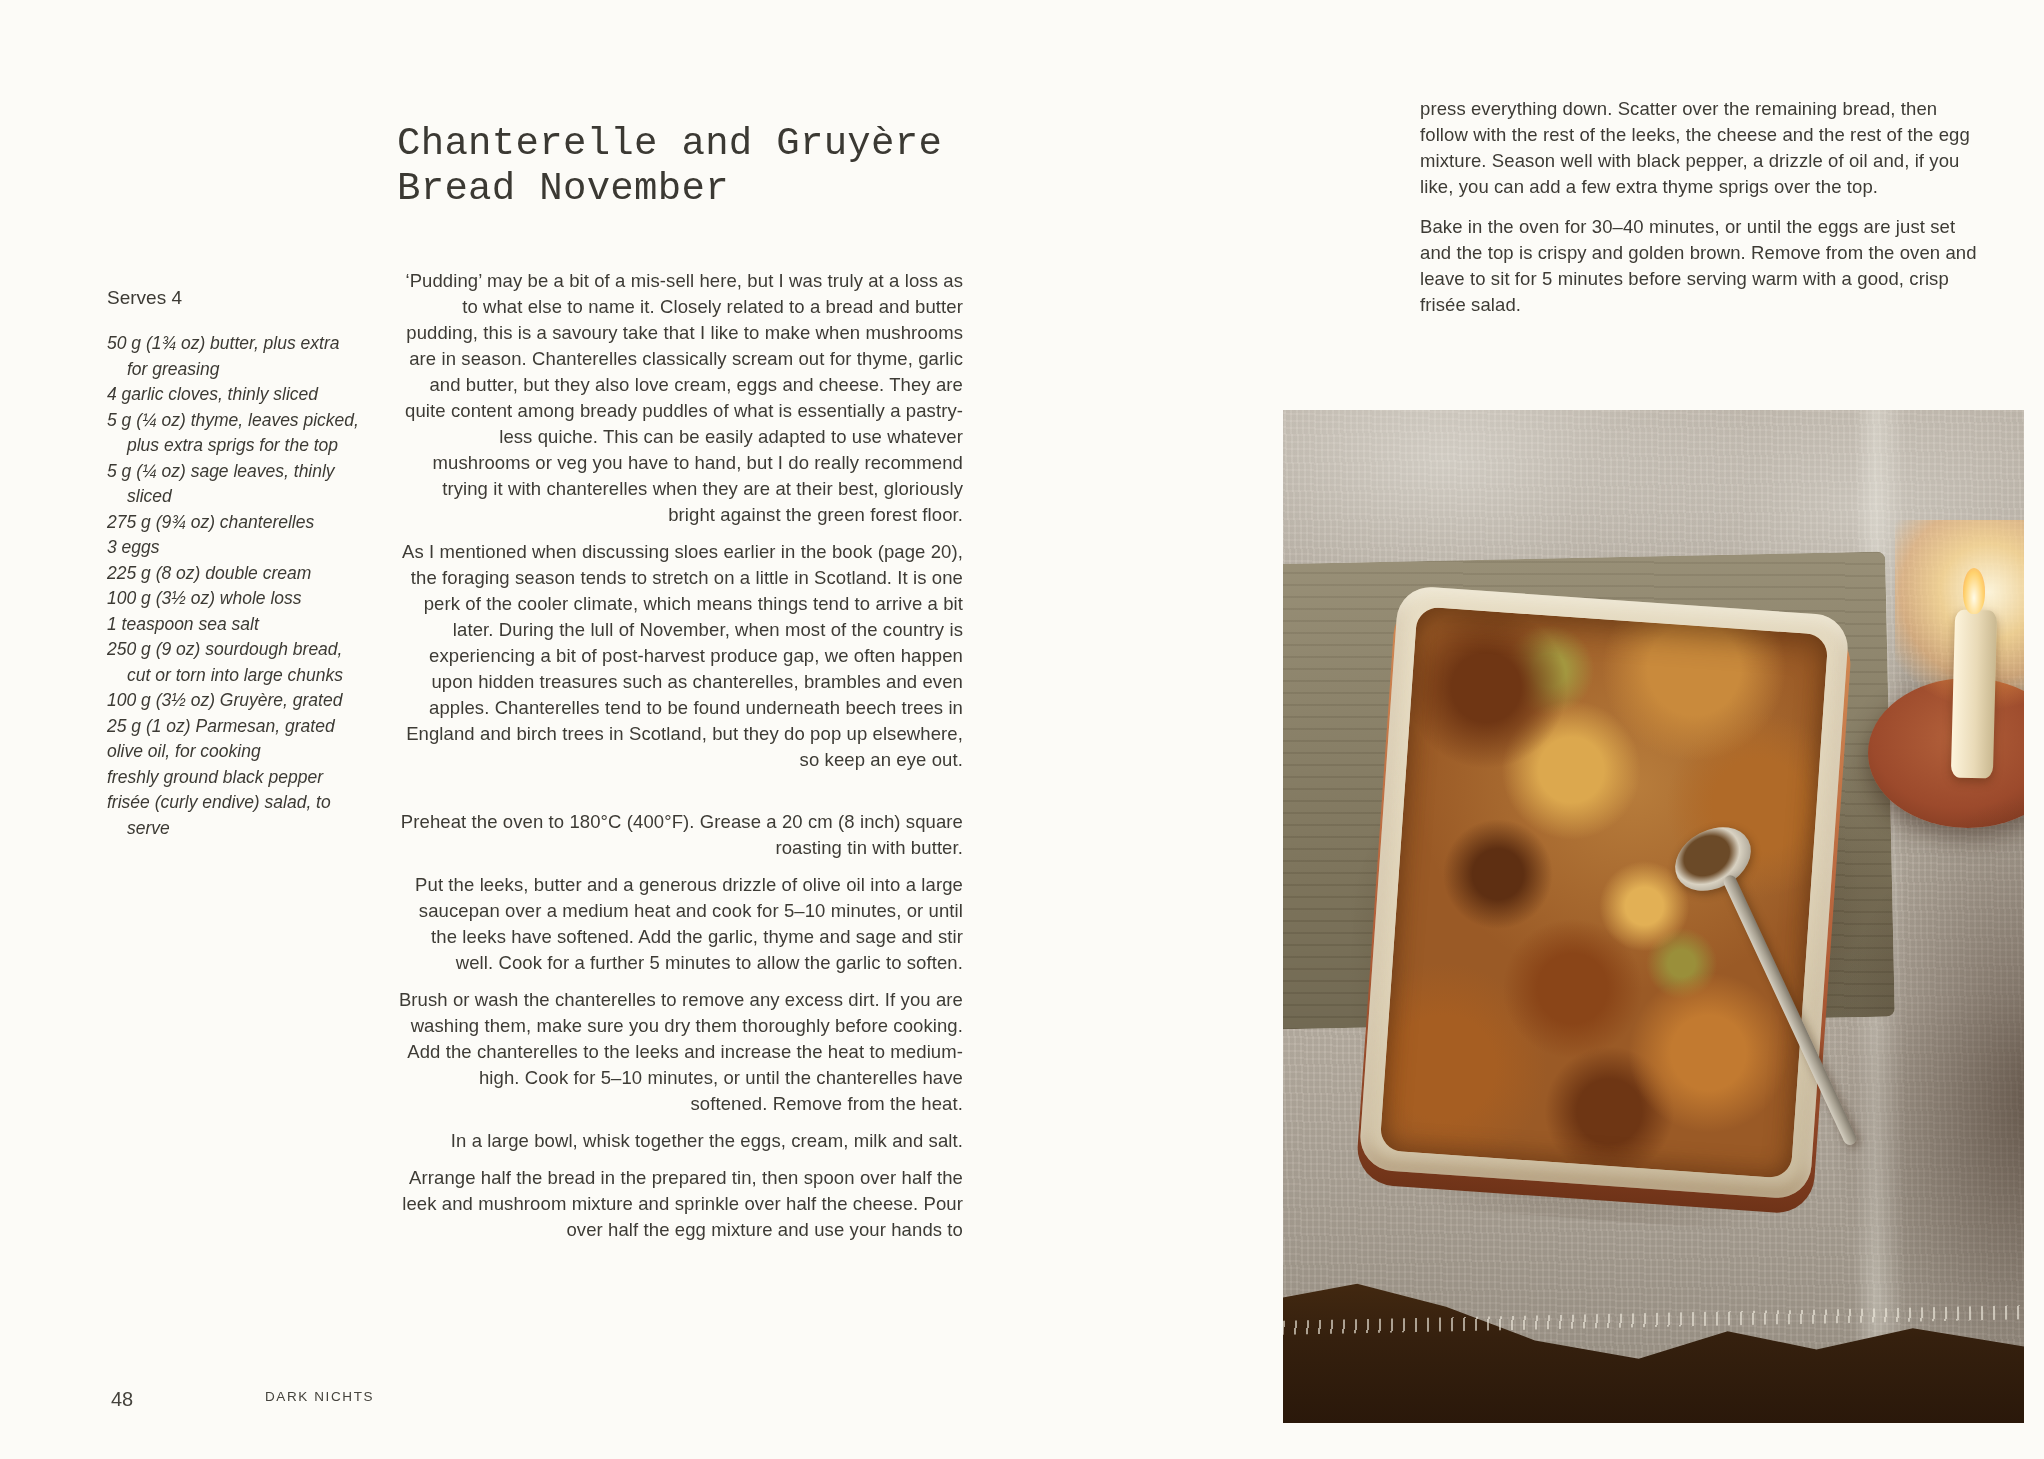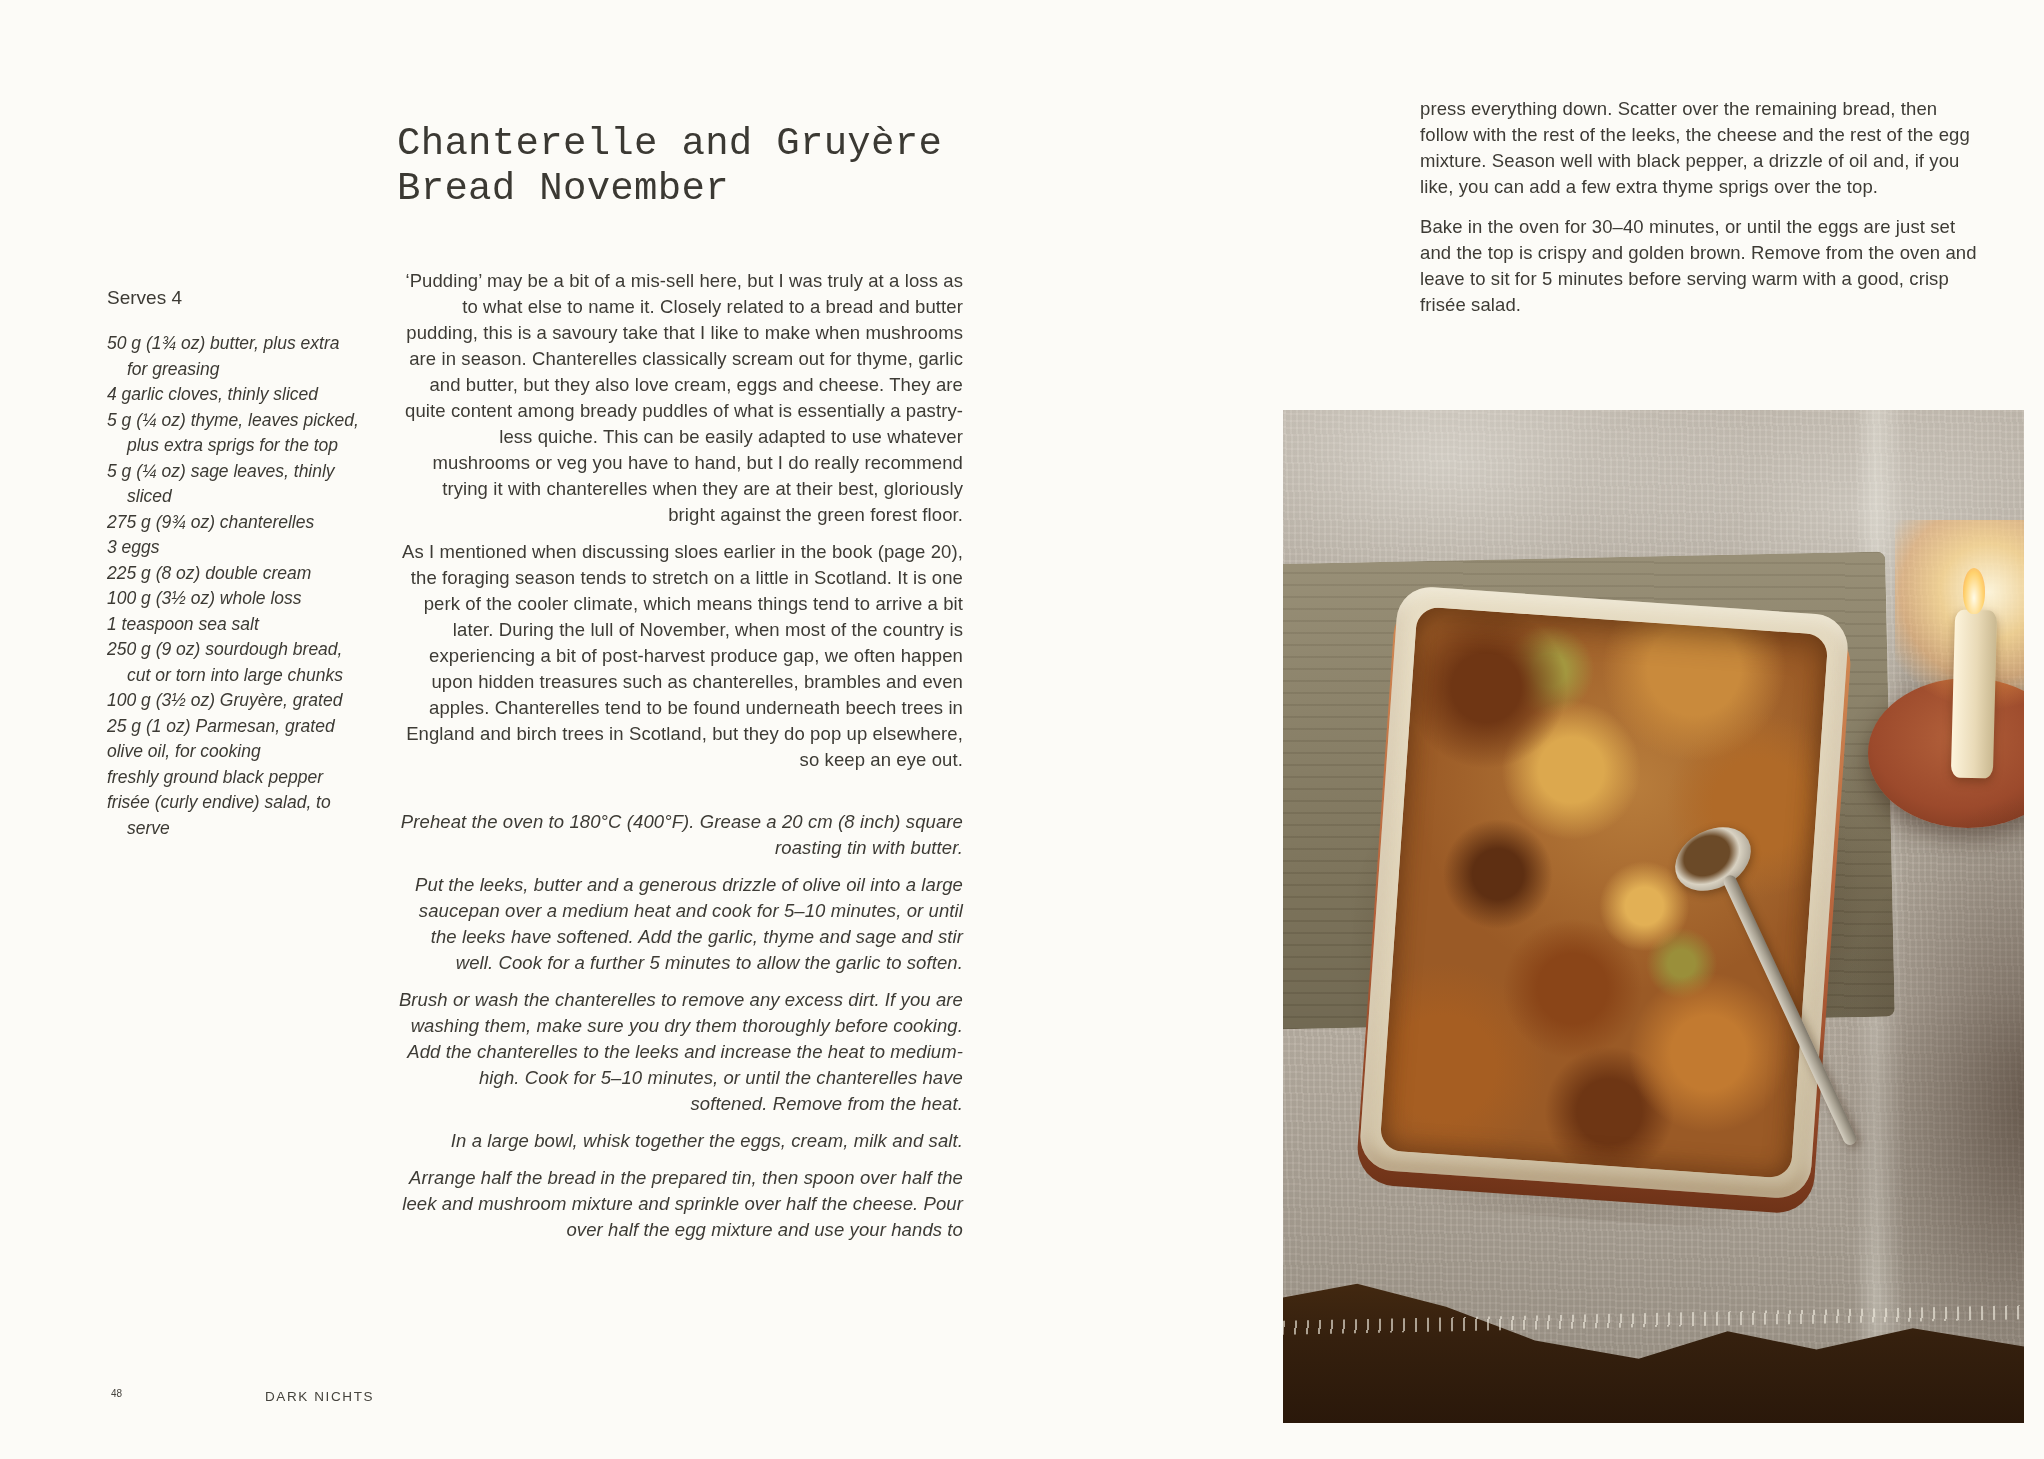--- a/index.html
+++ b/index.html
@@ -13,25 +13,25 @@
     font-family:Liberation Mono, monospace;
     font-size:39px;line-height:45px;font-weight:400;color:#3b3933;letter-spacing:.3px;
   }
   .serves{position:absolute;left:107px;top:287px;font-size:19px;color:#3c3a34;}
   .ingredients{position:absolute;left:107px;top:331px;width:252px;
     font-size:17.5px;line-height:25.5px;font-style:italic;color:#3c3a34;}
   .ingredients .ing{padding-left:20px;text-indent:-20px;}
   .bodycol{position:absolute;left:398px;top:268px;width:565px;
     font-size:18.5px;line-height:26px;color:#3d3b35;letter-spacing:.1px;}
   .bodycol p{margin:0 0 11px 0;text-align:right;}
-  .method{margin-top:36px;font-style:italic;}
+  .method{margin-top:36px;}
   .rightcol{position:absolute;left:1420px;top:96px;width:568px;
     font-size:18.5px;line-height:26px;color:#3d3b35;letter-spacing:.1px;}
   .rightcol p{margin:0 0 14px 0;}
-  .footer-num{position:absolute;left:111px;top:1388px;font-size:10px;color:#45433d;}
+  .footer-num{position:absolute;left:111px;top:1388px;font-size:20px;color:#45433d;}
   .footer-chapter{position:absolute;left:265px;top:1389px;font-size:13.5px;letter-spacing:1.6px;color:#45433d;}
 
   
   .photo{position:absolute;left:1283px;top:410px;width:741px;height:1013px;overflow:hidden;background:#b4aa9c;}
   .cloth{position:absolute;inset:0;background-color:#b4aa9c;
     background-image:
       radial-gradient(ellipse 60% 28% at 22% 5%, rgba(255,255,250,.38), transparent 70%),
       radial-gradient(ellipse 55% 24% at 78% 10%, rgba(255,255,250,.30), transparent 70%),
       linear-gradient(90deg, transparent 77%, rgba(255,255,245,.28) 80%, transparent 84%),
       linear-gradient(180deg, rgba(255,255,255,.16), rgba(0,0,0,.05) 38%, rgba(255,255,255,.10) 58%, rgba(0,0,0,.10) 92%),

